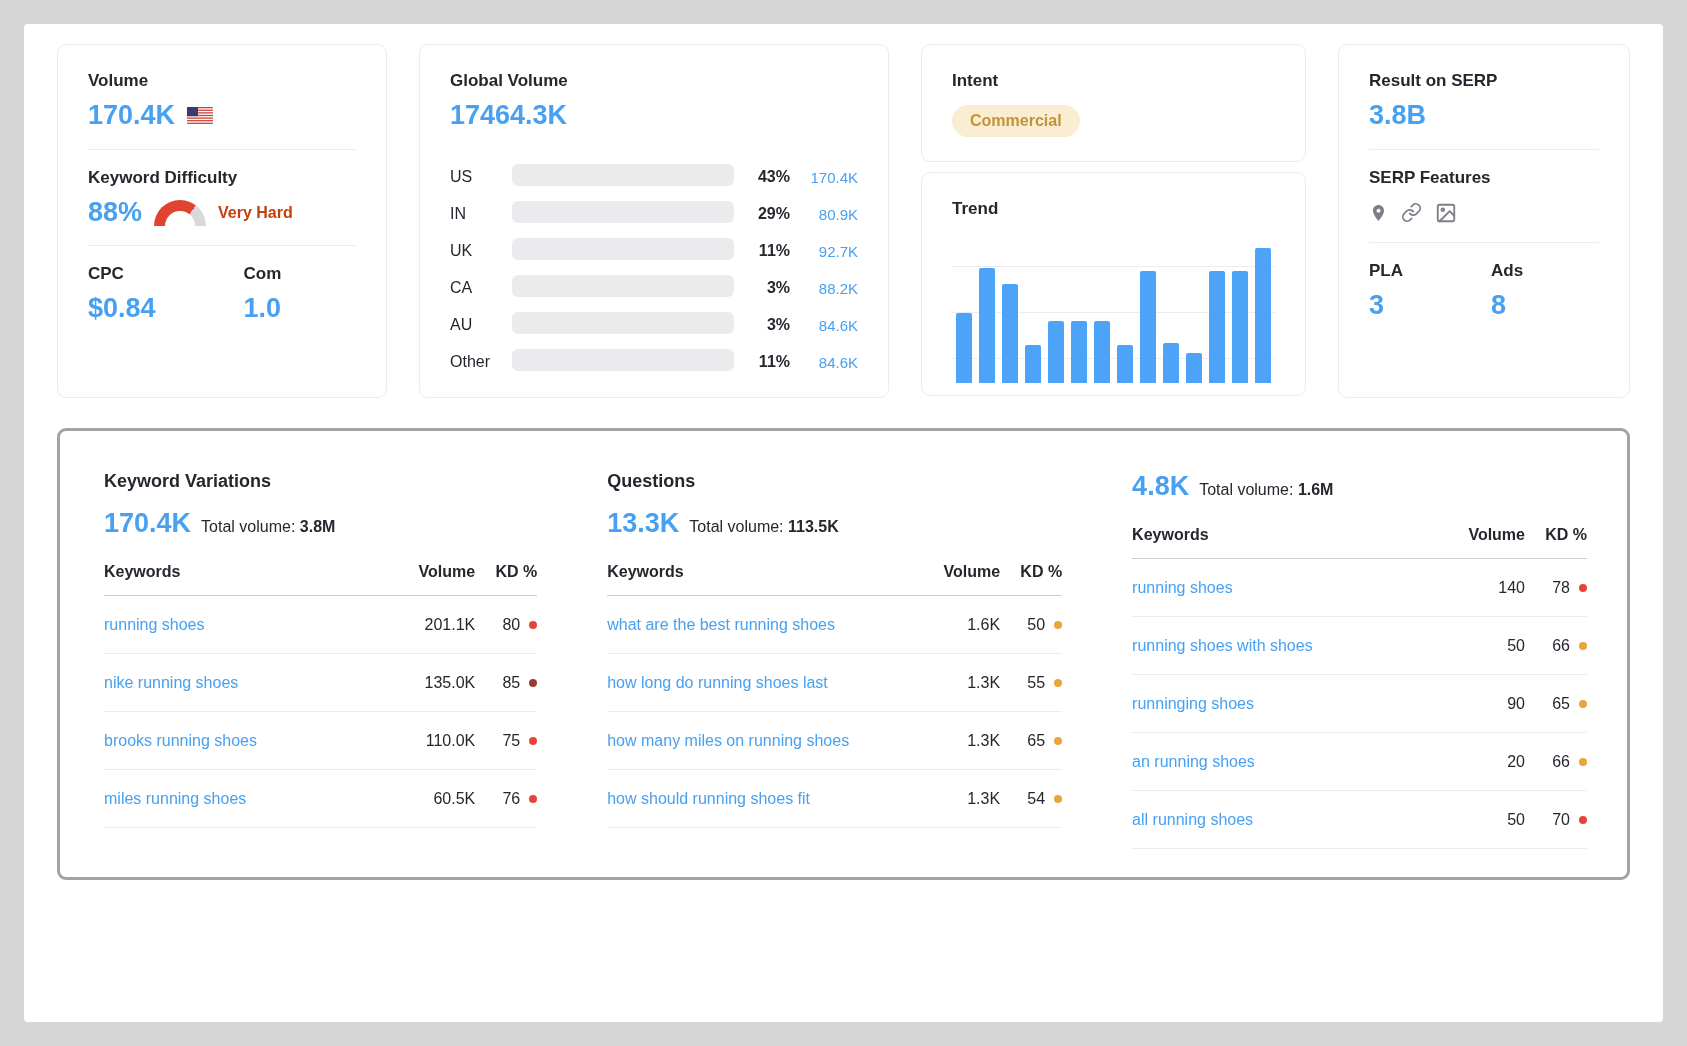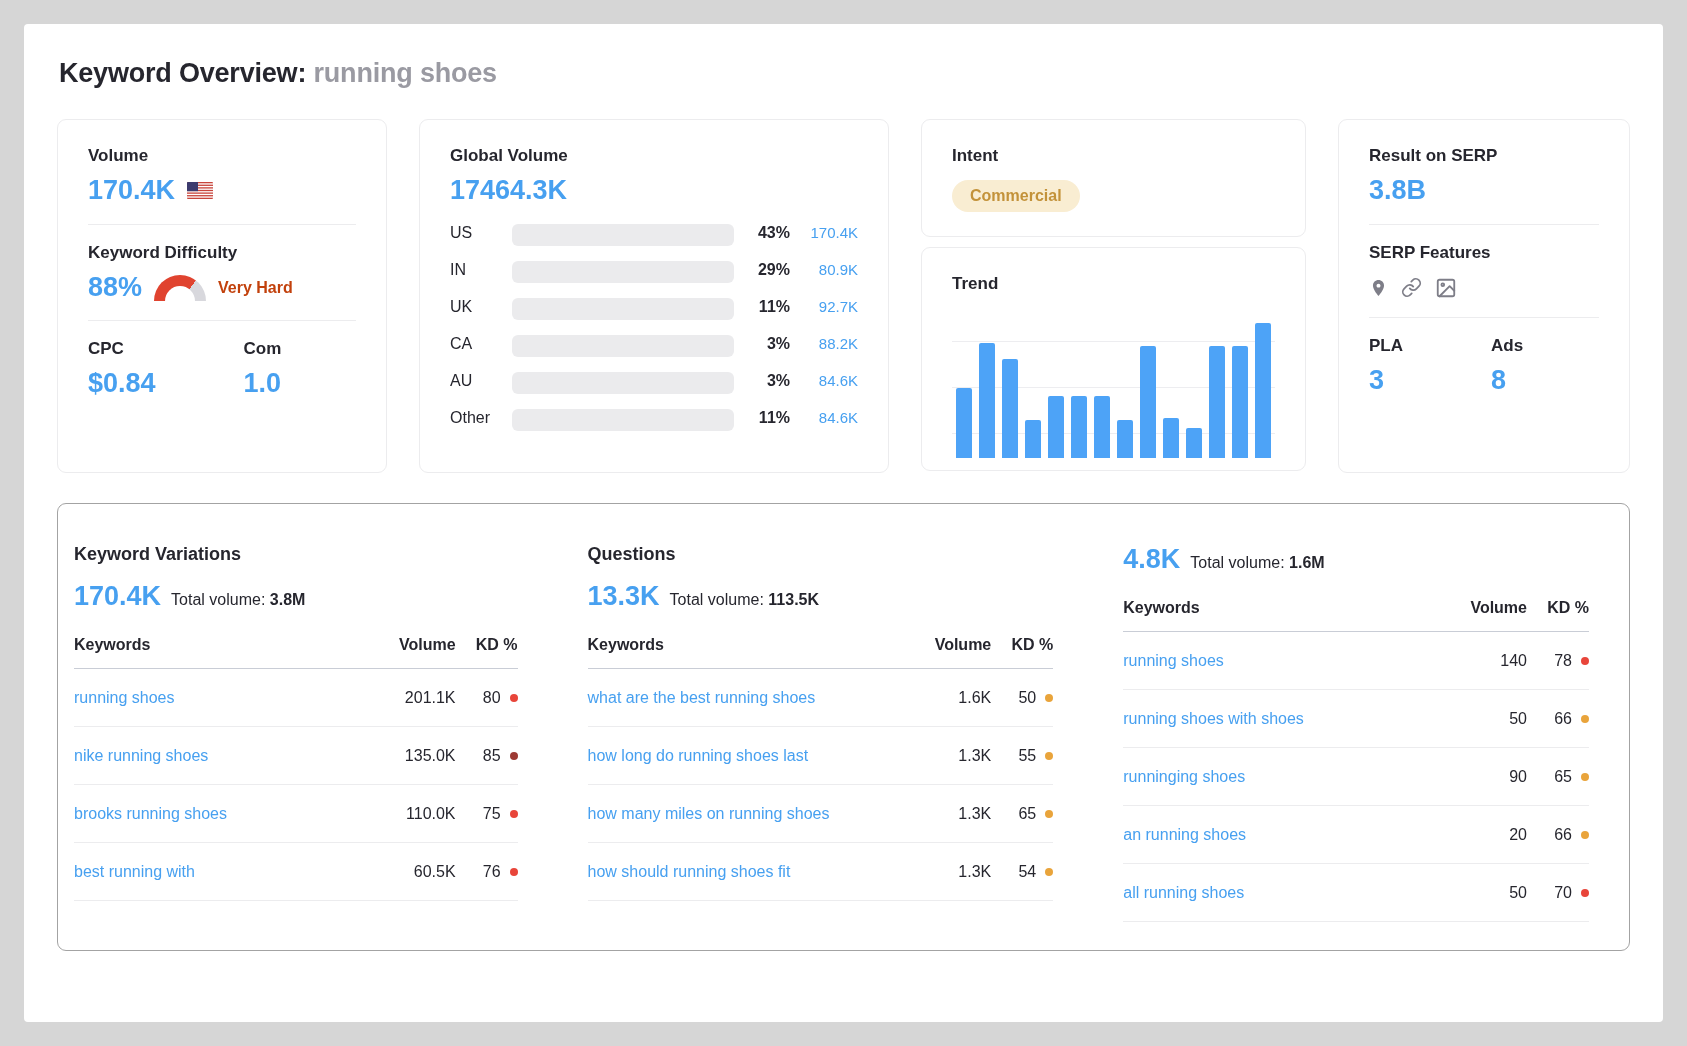--- a/index.html
+++ b/index.html
@@ -47,21 +47,21 @@
   .gauge::after {
     content: ""; position: absolute; left: 11px; top: 11px; width: 30px; height: 30px;
     border-radius: 50%; background: #fff;
   }
   .kd-rating { color: #c2410c; font-weight: 700; font-size: 16px; }
 
   .two-col { display: flex; gap: 88px; }
 
   
   .gv-rows { margin-top: 18px; }
-  .gv-row { display: flex; align-items: flex-start; height: 37px; gap: 14px; }
+  .gv-row { display: flex; align-items: flex-end; height: 37px; gap: 14px; }
   .gv-country { width: 48px; font-size: 16px; }
   .gv-track { flex: 1; height: 22px; background: #ebebed; border-radius: 6px; overflow: hidden; }
   .gv-fill { height: 100%; background: #4da3f7; border-radius: 6px; }
   .gv-pct { width: 42px; text-align: right; font-size: 16px; font-weight: 600; }
   .gv-value { width: 54px; text-align: right; font-size: 15px; color: #47a0f0; text-decoration: none; }
 
   
   .stack { display: flex; flex-direction: column; gap: 10px; height: 352px; }
   .card-intent { height: 118px; }
   .intent-badge {
@@ -78,23 +78,23 @@
   }
   .trend-bar { flex: 1; background: #4da3f7; border-radius: 2px 2px 0 0; }
 
   
   .serp-icons { display: flex; gap: 13px; align-items: center; margin-top: 14px; }
   .serp-icons svg { display: block; }
 
   
   .bottom-card {
     margin-top: 32px;
-    border: 1px solid #a3a3a3;
+    border: 3px solid #a3a3a3;
     border-radius: 9px;
-    padding: 40px 40px 28px 16px;
+    padding: 40px 40px 28px 44px;
     display: grid;
     grid-template-columns: 1fr 1.05fr 1.05fr;
     gap: 70px;
   }
   .tbl-title { font-size: 18px; font-weight: 700; margin-bottom: 16px; }
   .tbl-count-row { display: flex; align-items: baseline; gap: 10px; margin-bottom: 24px; }
   .tbl-count { font-size: 27px; font-weight: 700; color: #47a0f0; }
   .tbl-total { font-size: 16px; }
   .tbl-total b { font-weight: 700; }
   .tbl-header {
@@ -108,21 +108,20 @@
   .cell-kw { flex: 1; color: #47a0f0; text-decoration: none; cursor: pointer; padding-right: 8px; }
   .cell-vol { width: 72px; text-align: right; }
   .cell-kd { width: 62px; display: flex; justify-content: flex-end; align-items: center; gap: 9px; }
   .kd-dot { width: 8px; height: 8px; border-radius: 50%; flex: 0 0 auto; }
 </style>
 </head>
 <body>
 
 <div class="page">
 
-  <h1 class="page-title"><span>Keyword Overview:</span> <span class="kw">running shoes</span></h1>
 
   <div class="top-grid">
 
     <div class="card">
       <div class="metric-label">Volume</div>
       <div class="value-row">
         <span class="metric-value">170.4K</span>
         <span class="flag">
           <svg width="26" height="17" viewBox="0 0 26 17">
             <rect width="26" height="17" fill="#ffffff"></rect>
@@ -301,21 +300,21 @@
       </div>
       <div class="tbl-row">
         <a class="cell-kw">brooks running shoes</a>
         <span class="cell-vol">110.0K</span>
         <span class="cell-kd">
             <span>75</span>
             <span class="kd-dot" style="background:#e8453a"></span>
           </span>
       </div>
       <div class="tbl-row">
-        <a class="cell-kw">best running with</a>
+        <a class="cell-kw">miles running shoes</a>
         <span class="cell-vol">60.5K</span>
         <span class="cell-kd">
             <span>76</span>
             <span class="kd-dot" style="background:#e8453a"></span>
           </span>
       </div>
     </div>
 
     <div>
       <div class="tbl-title">Questions</div>

